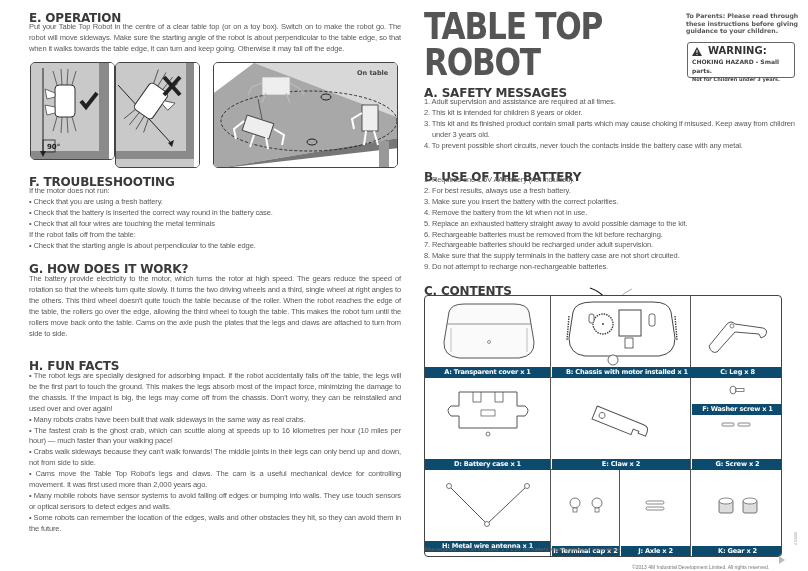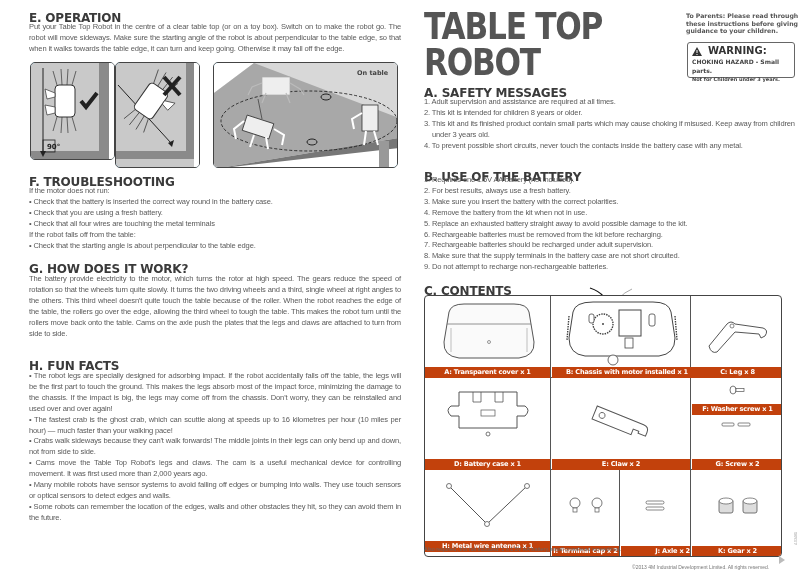--- a/index.html
+++ b/index.html
@@ -36,21 +36,21 @@
   #warn-line2 { font-family: "DejaVu Sans", sans-serif; font-weight: bold; font-size: 5px; color: #444; line-height: 8px; }
 
   #a-h { left: 424px; top: 86px; }
   #a-p { left: 424px; top: 97px; width: 380px; }
   #b-h { left: 424px; top: 163px; margin-top: 7px; }
   #b-p { left: 424px; top: 175px; width: 380px; }
   #c-h { left: 424px; top: 284px; }
 
   #contents { position: absolute; left: 424px; top: 295px; width: 358px; height: 262px; border: 1.5px solid #444; border-radius: 4px; overflow: hidden; background: #fff; }
   .cell { position: absolute; border-right: 1px solid #555; border-bottom: 1px solid #555; }
-  .lbl { position: absolute; background: #c2410c; color: #fff; font-family: "DejaVu Sans", sans-serif; font-weight: bold; font-size: 6.6px; height: 11px; line-height: 11px; text-align: center; letter-spacing: -0.2px; }
+  .lbl { position: absolute; background: #0c4a6e; color: #fff; font-family: "DejaVu Sans", sans-serif; font-weight: bold; font-size: 6.6px; height: 11px; line-height: 11px; text-align: center; letter-spacing: -0.2px; }
   .pic { position: absolute; }
 
   #also { position: absolute; left: 424px; top: 546px; font-size: 5.5px; color: #666; font-family: "Liberation Sans", sans-serif; }
   #copyright { position: absolute; left: 632px; top: 564px; font-size: 5px; color: #777; font-family: "Liberation Sans", sans-serif; }
   #next-arrow { position: absolute; left: 779px; top: 556px; width: 0; height: 0; border-top: 4px solid transparent; border-bottom: 4px solid transparent; border-left: 6px solid #bbb; }
   #code { position: absolute; left: 794px; top: 545px; font-size: 3.5px; color: #999; transform: rotate(-90deg); transform-origin: left top; }
 </style>
 </head>
 <body>
 
@@ -146,33 +146,34 @@
         <path d="M152,68 L150,82"></path>
         <path d="M160,68 L164,82"></path>
       </g>
     <text x="143" y="12" font-size="6.5" font-weight="bold" fill="#444" font-family="DejaVu Sans, sans-serif">On table</text>
   </svg>
 </div>
 
 <div id="f-h" class="sec-h">F. TROUBLESHOOTING</div>
 <div id="f-p" class="para">
   <p>If the motor does not run:</p>
+  <p>• Check that you are using a fresh battery.</p>
   <p>• Check that the battery is inserted the correct way round in the battery case.</p>
-  <p>• Check that you are using a fresh battery.</p>
   <p>• Check that all four wires are touching the metal terminals</p>
   <p>If the robot falls off from the table:</p>
   <p>• Check that the starting angle is about perpendicular to the table edge.</p>
 </div>
 
 <div id="g-h" class="sec-h">G. HOW DOES IT WORK?</div>
 <div id="g-p" class="para jus">The battery provide electricity to the motor, which turns the rotor at high speed. The gears reduce the speed of rotation so that the wheels turn quite slowly. It turns the two driving wheels and a third, single wheel at right angles to the others. This third wheel doesn't quite touch the table because of the roller. When the robot reaches the edge of the table, the rollers go over the edge, allowing the third wheel to tough the table. This makes the robot turn until the rollers move back onto the table. Cams on the axle push the plates that the legs and claws are attached to turn from side to side.</div>
 
 <div id="h-h" class="sec-h">H. FUN FACTS</div>
 <div id="h-p" class="para jus">
   <p>• The robot legs are specially designed for adsorbing impact. If the robot accidentally falls off the table, the legs will be the first part to touch the ground. This makes the legs absorb most of the impact force, minimizing  the damage to the chassis. If the impact is big, the legs may come off from the chassis. Don't worry, they can be reinstalled and used over and over again!</p>
+  <p>• Many robots crabs have been built that walk sideways in the same way as real crabs.</p>
   <p>•  The fastest crab is the ghost crab, which can scuttle along at speeds up to 16 kilometres per hour (10 miles per hour) — much faster than your walking pace!</p>
   <p>• Crabs walk sideways because they can't walk forwards! The middle joints in their legs can only bend up and down, not from side to side.</p>
   <p>• Cams move the Table Top Robot's legs and claws. The cam is a useful mechanical device for controlling movement. It was first used more than 2,000 years ago.</p>
   <p>• Many mobile robots have sensor systems to avoid falling off edges or bumping into walls. They use touch sensors or optical sensors to detect edges and walls.</p>
   <p>• Some robots can remember the location of the edges, walls and other obstacles they hit, so they can avoid them in the future.</p>
 </div>
 
 <div id="title">
   <div>TABLE TOP</div>
   <div>ROBOT</div>
@@ -314,20 +315,20 @@
   <div class="cell" style="left:266px;top:174px;width:92px;height:88px;border-right:none;border-bottom:none;">
     <svg class="pic" style="left:26px;top:26px;" width="44" height="20" viewBox="0 0 44 20">
       <rect x="2" y="4" width="14" height="13" rx="2" fill="#ddd" stroke="#555" stroke-width="0.8"></rect>
         <ellipse cx="9" cy="5" rx="7" ry="3" fill="#fff" stroke="#555" stroke-width="0.7"></ellipse>
       <rect x="26" y="4" width="14" height="13" rx="2" fill="#ddd" stroke="#555" stroke-width="0.8"></rect>
         <ellipse cx="33" cy="5" rx="7" ry="3" fill="#fff" stroke="#555" stroke-width="0.7"></ellipse>
     </svg>
   </div>
   <div class="lbl" style="left:0;top:245px;width:125px;">H: Metal wire antenna x 1</div>
   <div class="lbl" style="left:127px;top:250px;width:67px;">I: Terminal cap x 2</div>
-  <div class="lbl" style="left:196px;top:250px;width:69px;text-align:right;">J: Axle x 2</div>
+  <div class="lbl" style="left:196px;top:250px;width:69px;">J: Axle x 2</div>
   <div class="lbl" style="left:267px;top:250px;width:91px;">K: Gear x 2</div>
 </div>
 
 <div id="also">Also required, but not included: 1 x 1.5V AA battery, small crosshead screwdriver.</div>
 <div id="next-arrow"></div>
 <div id="copyright">©2013 4M Industrial Development Limited. All rights reserved.</div>
 <div id="code">4-03481</div>
 
 </body></html>

